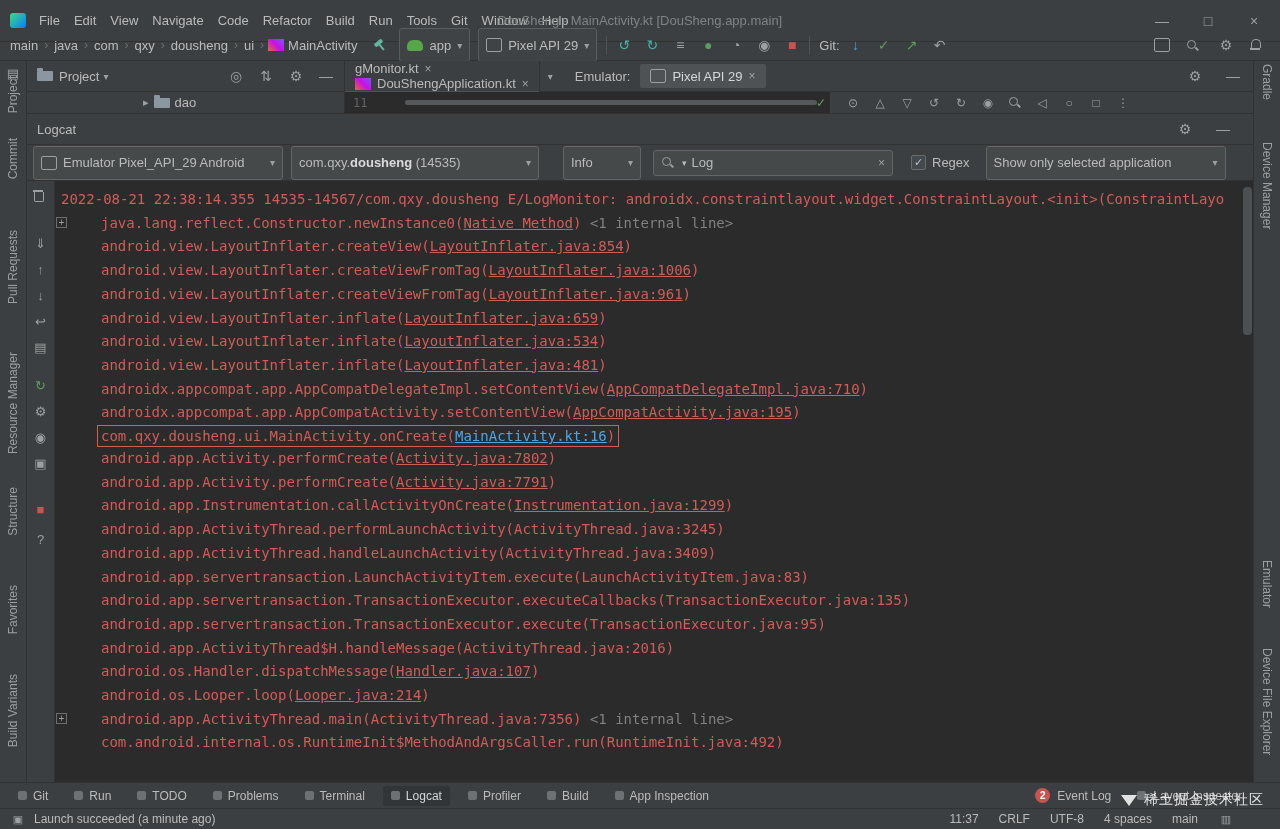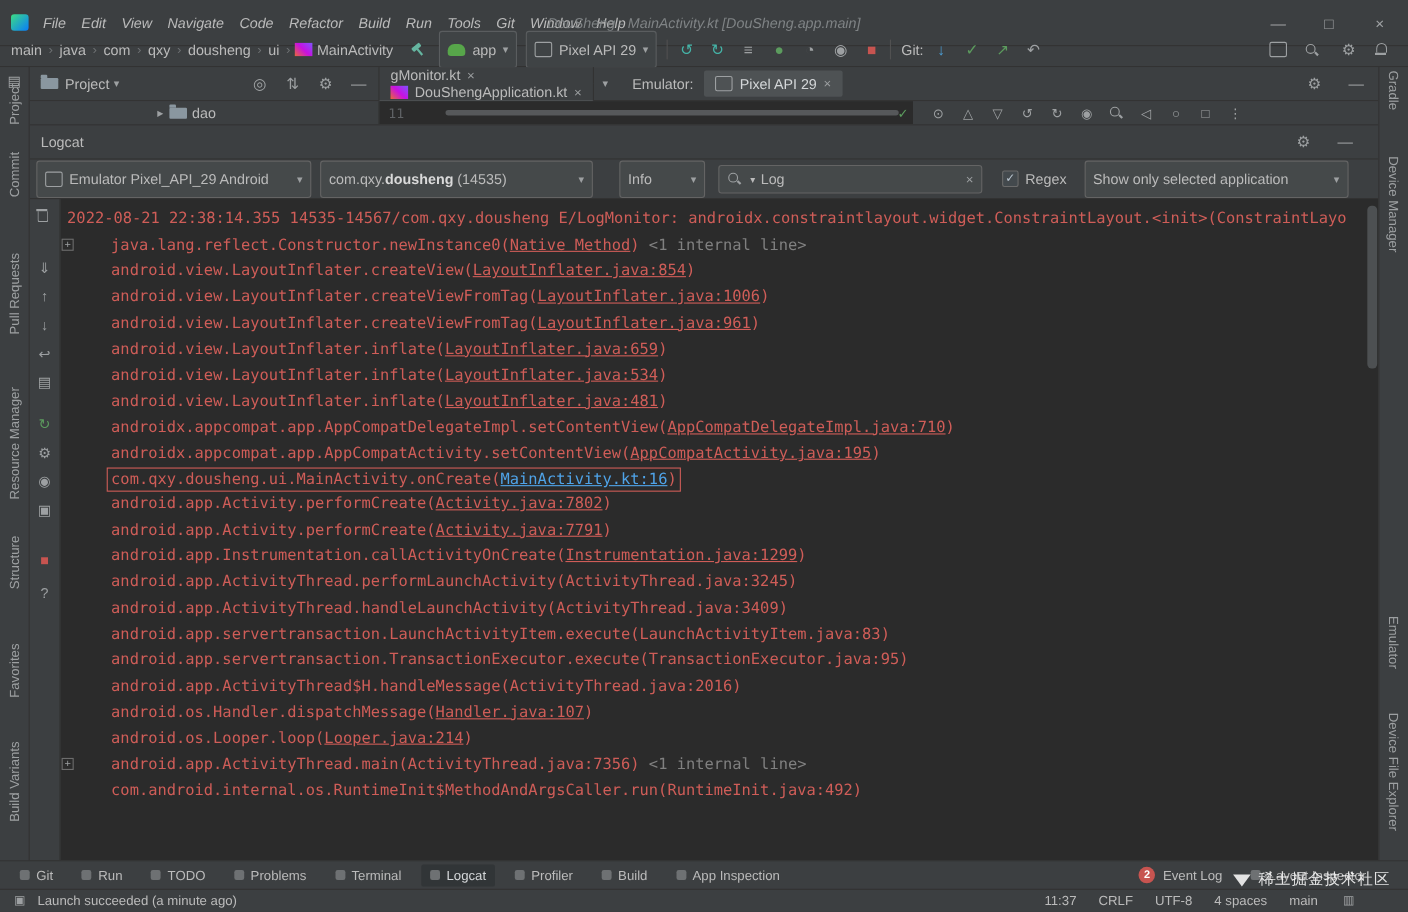--- a/index.html
+++ b/index.html
@@ -3,21 +3,21 @@
 <meta charset="utf-8">
 <style>
   * { margin:0; padding:0; box-sizing:border-box; }
   body { background:#1e1e1e; }
   .window{ position:relative; width:1280px; height:829px; background:#3c3f41;
     font-family:"Liberation Sans",sans-serif; color:#bbbbbb; overflow:hidden; font-size:13px;}
   .icn{ display:inline-flex; align-items:center; justify-content:center; color:#9da0a2;
     font-size:14px; line-height:14px; min-width:16px; height:16px; flex:none;}
   
   .menubar{position:absolute;top:0;left:0;right:0;height:42px;display:flex;align-items:center;
-    padding:0 10px;border-bottom:1px solid #323232;font-style:italic;}
+    padding:0 10px;border-bottom:1px solid #323232;}
   .menu-item{padding:3px 7px;color:#bbbbbb;cursor:default;}
   .win-title{position:absolute;left:50%;transform:translateX(-50%);color:#7f8385;}
   .win-controls{margin-left:auto;display:flex;gap:30px;padding-right:8px;color:#b0b3b5;}
   .toolbar{position:absolute;top:30px;left:0;right:0;height:31px;display:flex;align-items:center;
     padding:0 8px;border-bottom:1px solid #323232;}
   .crumbs{display:flex;align-items:center;gap:2px;}
   .crumb{color:#bbbbbb;padding:0 2px;}
   .crumb-sep{color:#6e7173;padding:0 2px;font-size:12px;}
   .combo{display:inline-flex;align-items:center;gap:6px;height:24px;padding:16px 7px;
     border:1px solid #5a5d5f;border-radius:3px;background:#3f4345;}
@@ -381,21 +381,21 @@
           <div class="log-line"><span class="lg"></span><span class="lc"><span>android.view.LayoutInflater.inflate(</span><span class="seg-link">LayoutInflater.java:481</span><span>)</span></span></div>
           <div class="log-line"><span class="lg"></span><span class="lc"><span>androidx.appcompat.app.AppCompatDelegateImpl.setContentView(</span><span class="seg-link">AppCompatDelegateImpl.java:710</span><span>)</span></span></div>
           <div class="log-line"><span class="lg"></span><span class="lc"><span>androidx.appcompat.app.AppCompatActivity.setContentView(</span><span class="seg-link">AppCompatActivity.java:195</span><span>)</span></span></div>
           <div class="log-line"><span class="lg"></span><span class="lc boxed"><span>com.qxy.dousheng.ui.MainActivity.onCreate(</span><span class="seg-blue">MainActivity.kt:16</span><span>)</span></span></div>
           <div class="log-line"><span class="lg"></span><span class="lc"><span>android.app.Activity.performCreate(</span><span class="seg-link">Activity.java:7802</span><span>)</span></span></div>
           <div class="log-line"><span class="lg"></span><span class="lc"><span>android.app.Activity.performCreate(</span><span class="seg-link">Activity.java:7791</span><span>)</span></span></div>
           <div class="log-line"><span class="lg"></span><span class="lc"><span>android.app.Instrumentation.callActivityOnCreate(</span><span class="seg-link">Instrumentation.java:1299</span><span>)</span></span></div>
           <div class="log-line"><span class="lg"></span><span class="lc"><span>android.app.ActivityThread.performLaunchActivity(ActivityThread.java:3245)</span></span></div>
           <div class="log-line"><span class="lg"></span><span class="lc"><span>android.app.ActivityThread.handleLaunchActivity(ActivityThread.java:3409)</span></span></div>
           <div class="log-line"><span class="lg"></span><span class="lc"><span>android.app.servertransaction.LaunchActivityItem.execute(LaunchActivityItem.java:83)</span></span></div>
-          <div class="log-line"><span class="lg"></span></div>
+          <div class="log-line"><span class="lg"></span><span class="lc"><span>android.app.servertransaction.TransactionExecutor.executeCallbacks(TransactionExecutor.java:135)</span></span></div>
           <div class="log-line"><span class="lg"></span><span class="lc"><span>android.app.servertransaction.TransactionExecutor.execute(TransactionExecutor.java:95)</span></span></div>
           <div class="log-line"><span class="lg"></span><span class="lc"><span>android.app.ActivityThread$H.handleMessage(ActivityThread.java:2016)</span></span></div>
           <div class="log-line"><span class="lg"></span><span class="lc"><span>android.os.Handler.dispatchMessage(</span><span class="seg-link">Handler.java:107</span><span>)</span></span></div>
           <div class="log-line"><span class="lg"></span><span class="lc"><span>android.os.Looper.loop(</span><span class="seg-link">Looper.java:214</span><span>)</span></span></div>
           <div class="log-line"><span class="lg"><span class="xbox">+</span></span><span class="lc"><span>android.app.ActivityThread.main(ActivityThread.java:7356) </span><span class="seg-dim">&lt;1 internal line&gt;</span></span></div>
           <div class="log-line"><span class="lg"></span><span class="lc"><span>com.android.internal.os.RuntimeInit$MethodAndArgsCaller.run(RuntimeInit.java:492)</span></span></div>
           <div class="log-line"><span class="lg"></span></div>
         </div>
       <span class="vscroll"></span>
     </div>

